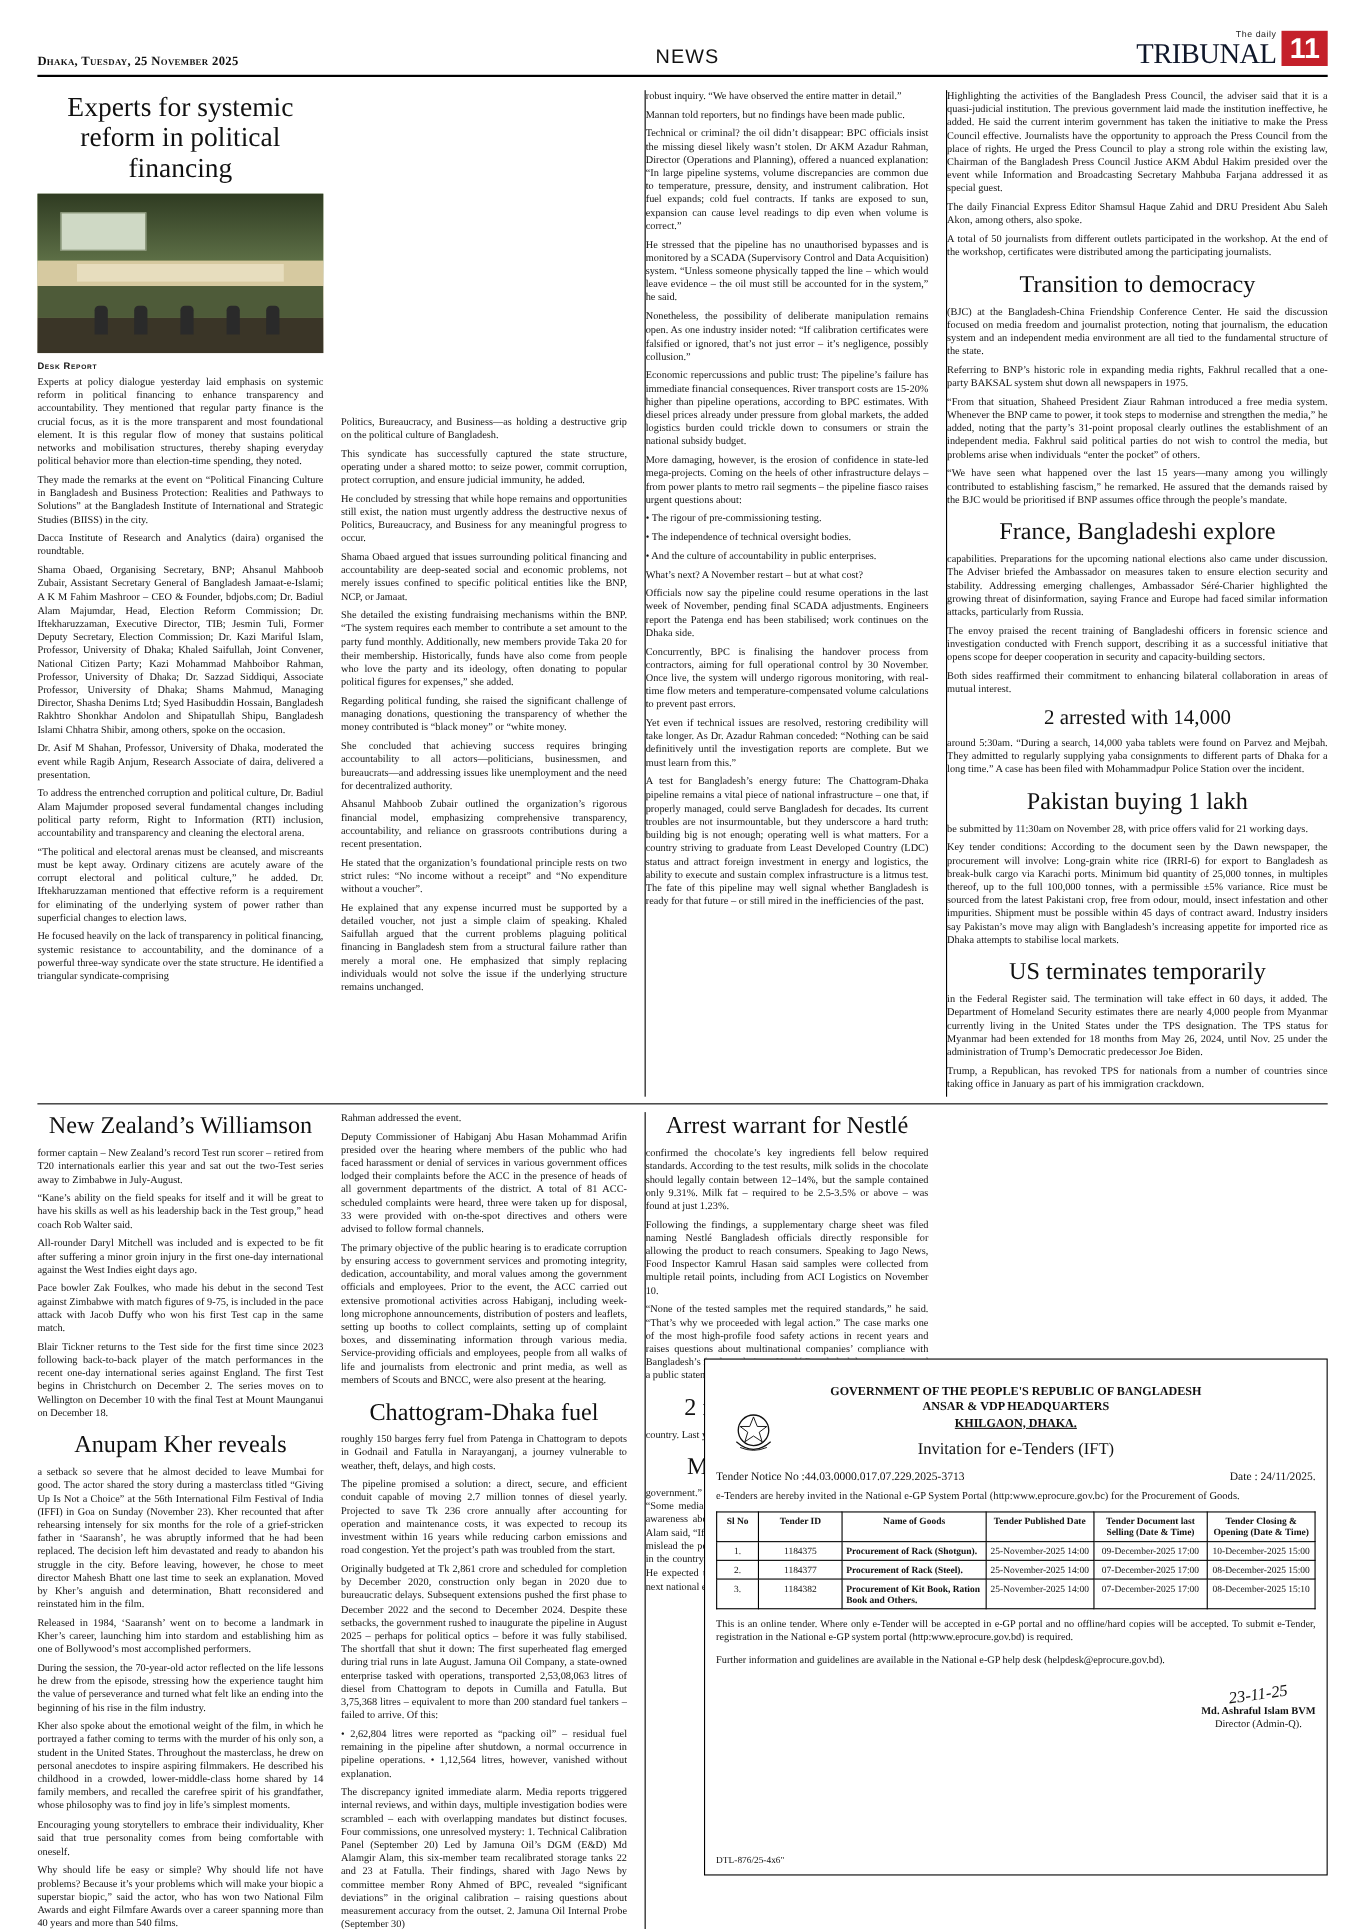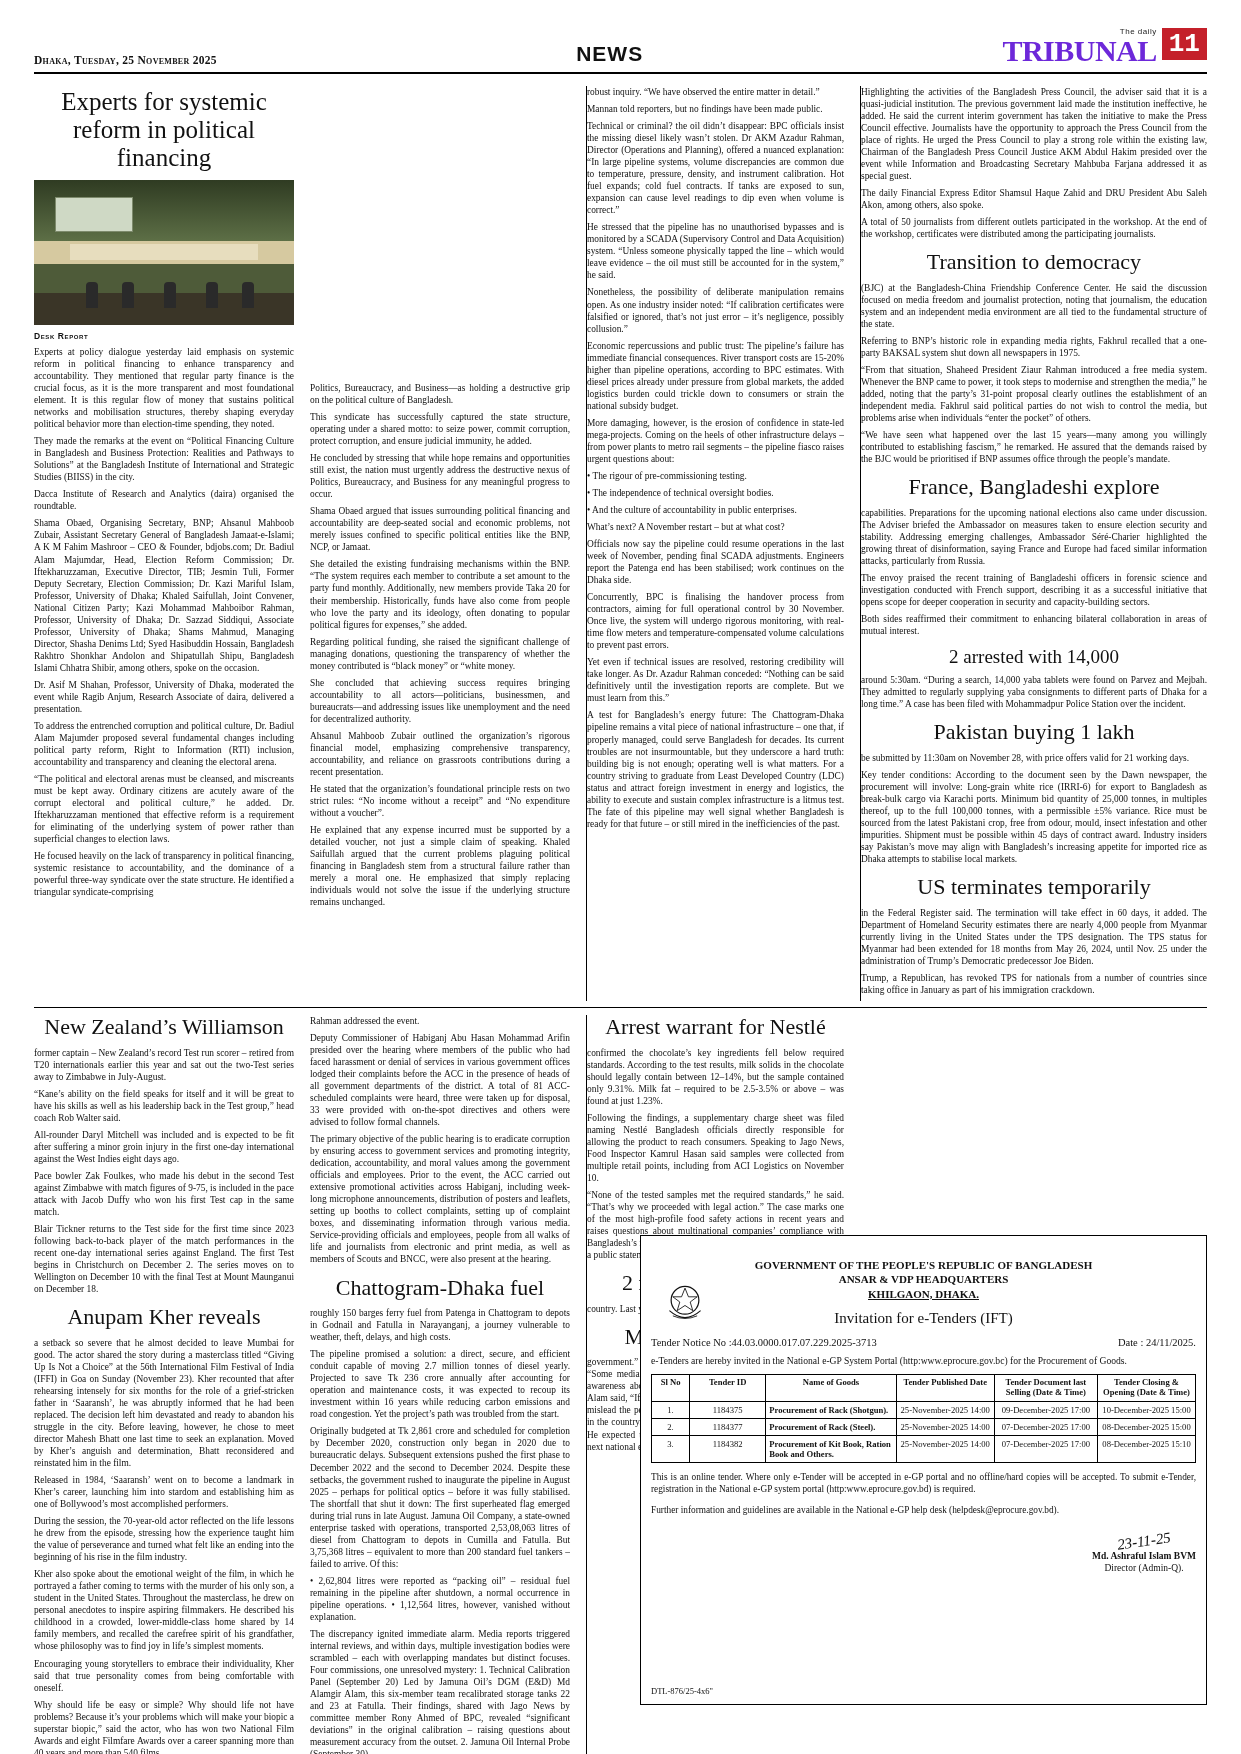--- a/index.html
+++ b/index.html
@@ -11,28 +11,28 @@
     color:#111;
     position:relative;
   }
   .page { position:relative; width:1241px; height:1754px; padding:28px 34px 20px 34px; }
 
   
   .masthead { display:flex; align-items:flex-end; justify-content:space-between;
               border-bottom:2px solid #000; padding-bottom:6px; }
   .mh-left { font-family:"Liberation Serif", serif; font-size:11.5px; letter-spacing:.3px;
              font-variant:small-caps; font-weight:bold; }
-  .mh-center { font-family:"Liberation Sans", sans-serif; font-weight:bold; font-size:21px;
+  .mh-center { font-family:"Liberation Sans", sans-serif; font-weight:normal; font-size:18px;
                letter-spacing:1px; }
   .mh-right { display:flex; align-items:flex-start; gap:5px; }
   .mh-logo { display:flex; flex-direction:column; align-items:flex-end; line-height:1; }
   .mh-logo .sub { font-size:8px; letter-spacing:.5px; color:#222; font-family:"Liberation Sans",sans-serif; }
-  .mh-logo .name { font-family:"Liberation Serif", serif; font-weight:bold; font-size:30px;
-                   color:#6d28d9; letter-spacing:-.5px; }
-  .mh-pageno { background:#c4202a; color:#fff; font-family:Liberation Mono, monospace;
+  .mh-logo .name { font-family:"Liberation Serif", serif; font-weight:normal; font-size:26px;
+                   color:#0f172a; letter-spacing:-.5px; }
+  .mh-pageno { background:#c4202a; color:#fff; font-family:Liberation Sans, sans-serif;
                font-weight:bold; font-size:26px; padding:0 7px; line-height:32px; }
 
   
   .body-grid { display:grid; grid-template-columns:260px 260px 258px 1fr;
                column-gap:16px; margin-top:12px; }
   .col { position:relative; }
   .rule-left { border-left:1px solid #000; }
 
   h1.head { font-family:"Liberation Serif", serif; font-weight:normal; font-size:25px;
             line-height:1.12; text-align:center; margin:2px 0 8px 0; }

